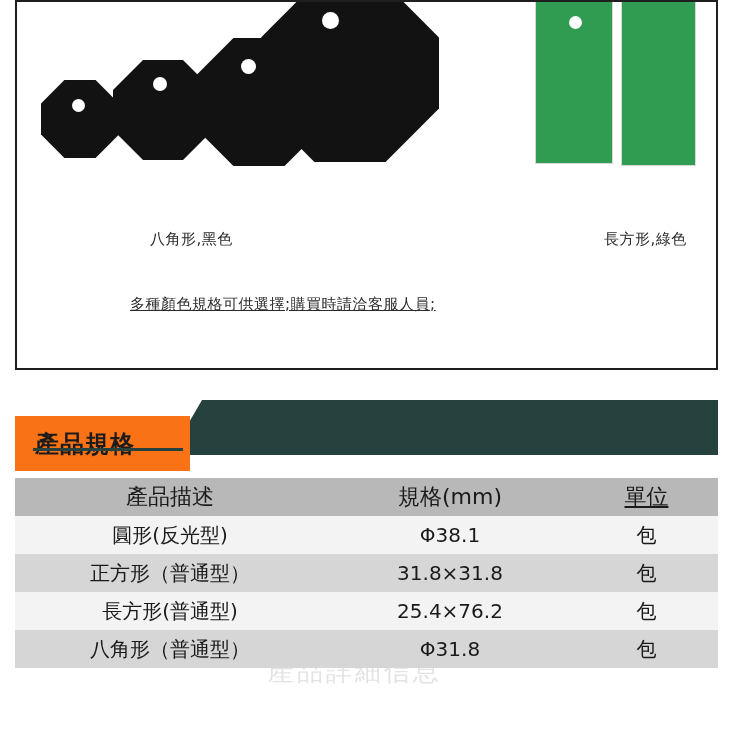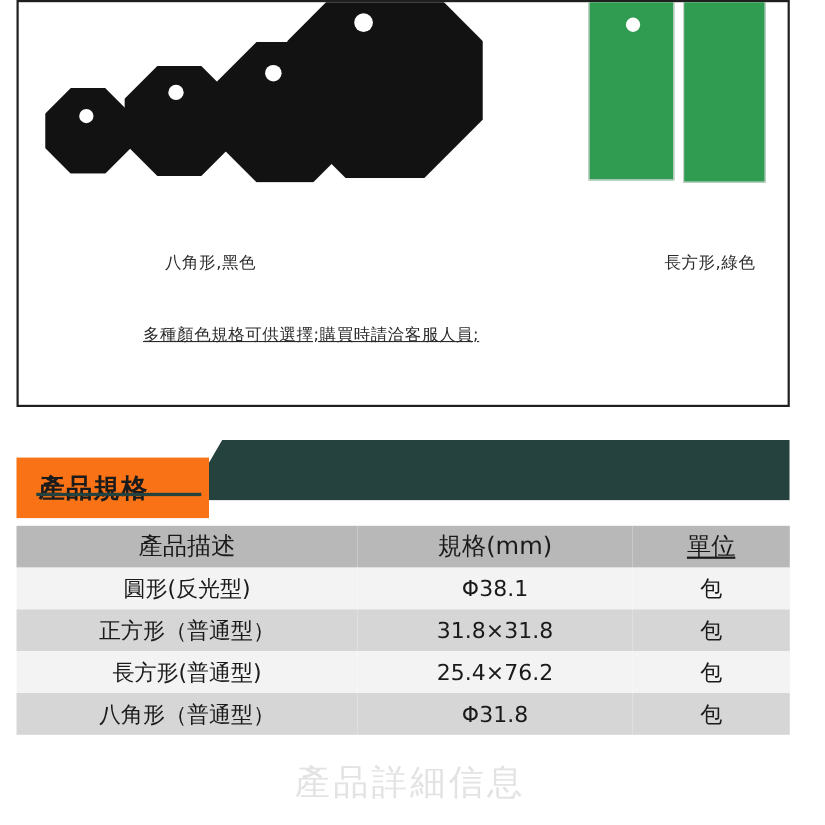--- a/index.html
+++ b/index.html
@@ -121,22 +121,22 @@
     top: 48px;
     width: 150px;
     height: 3px;
     background: #25423f;
   }
 
   
   .watermark {
     position: absolute;
     left: 268px;
-    top: 690px;
-    font-size: 32px;
+    top: 654px;
+    font-size: 26px;
     color: #e3e3e3;
     letter-spacing: 3px;
     z-index: 0;
     white-space: nowrap;
   }
 
   
   .spec-table {
     position: absolute;
     left: 15px;

